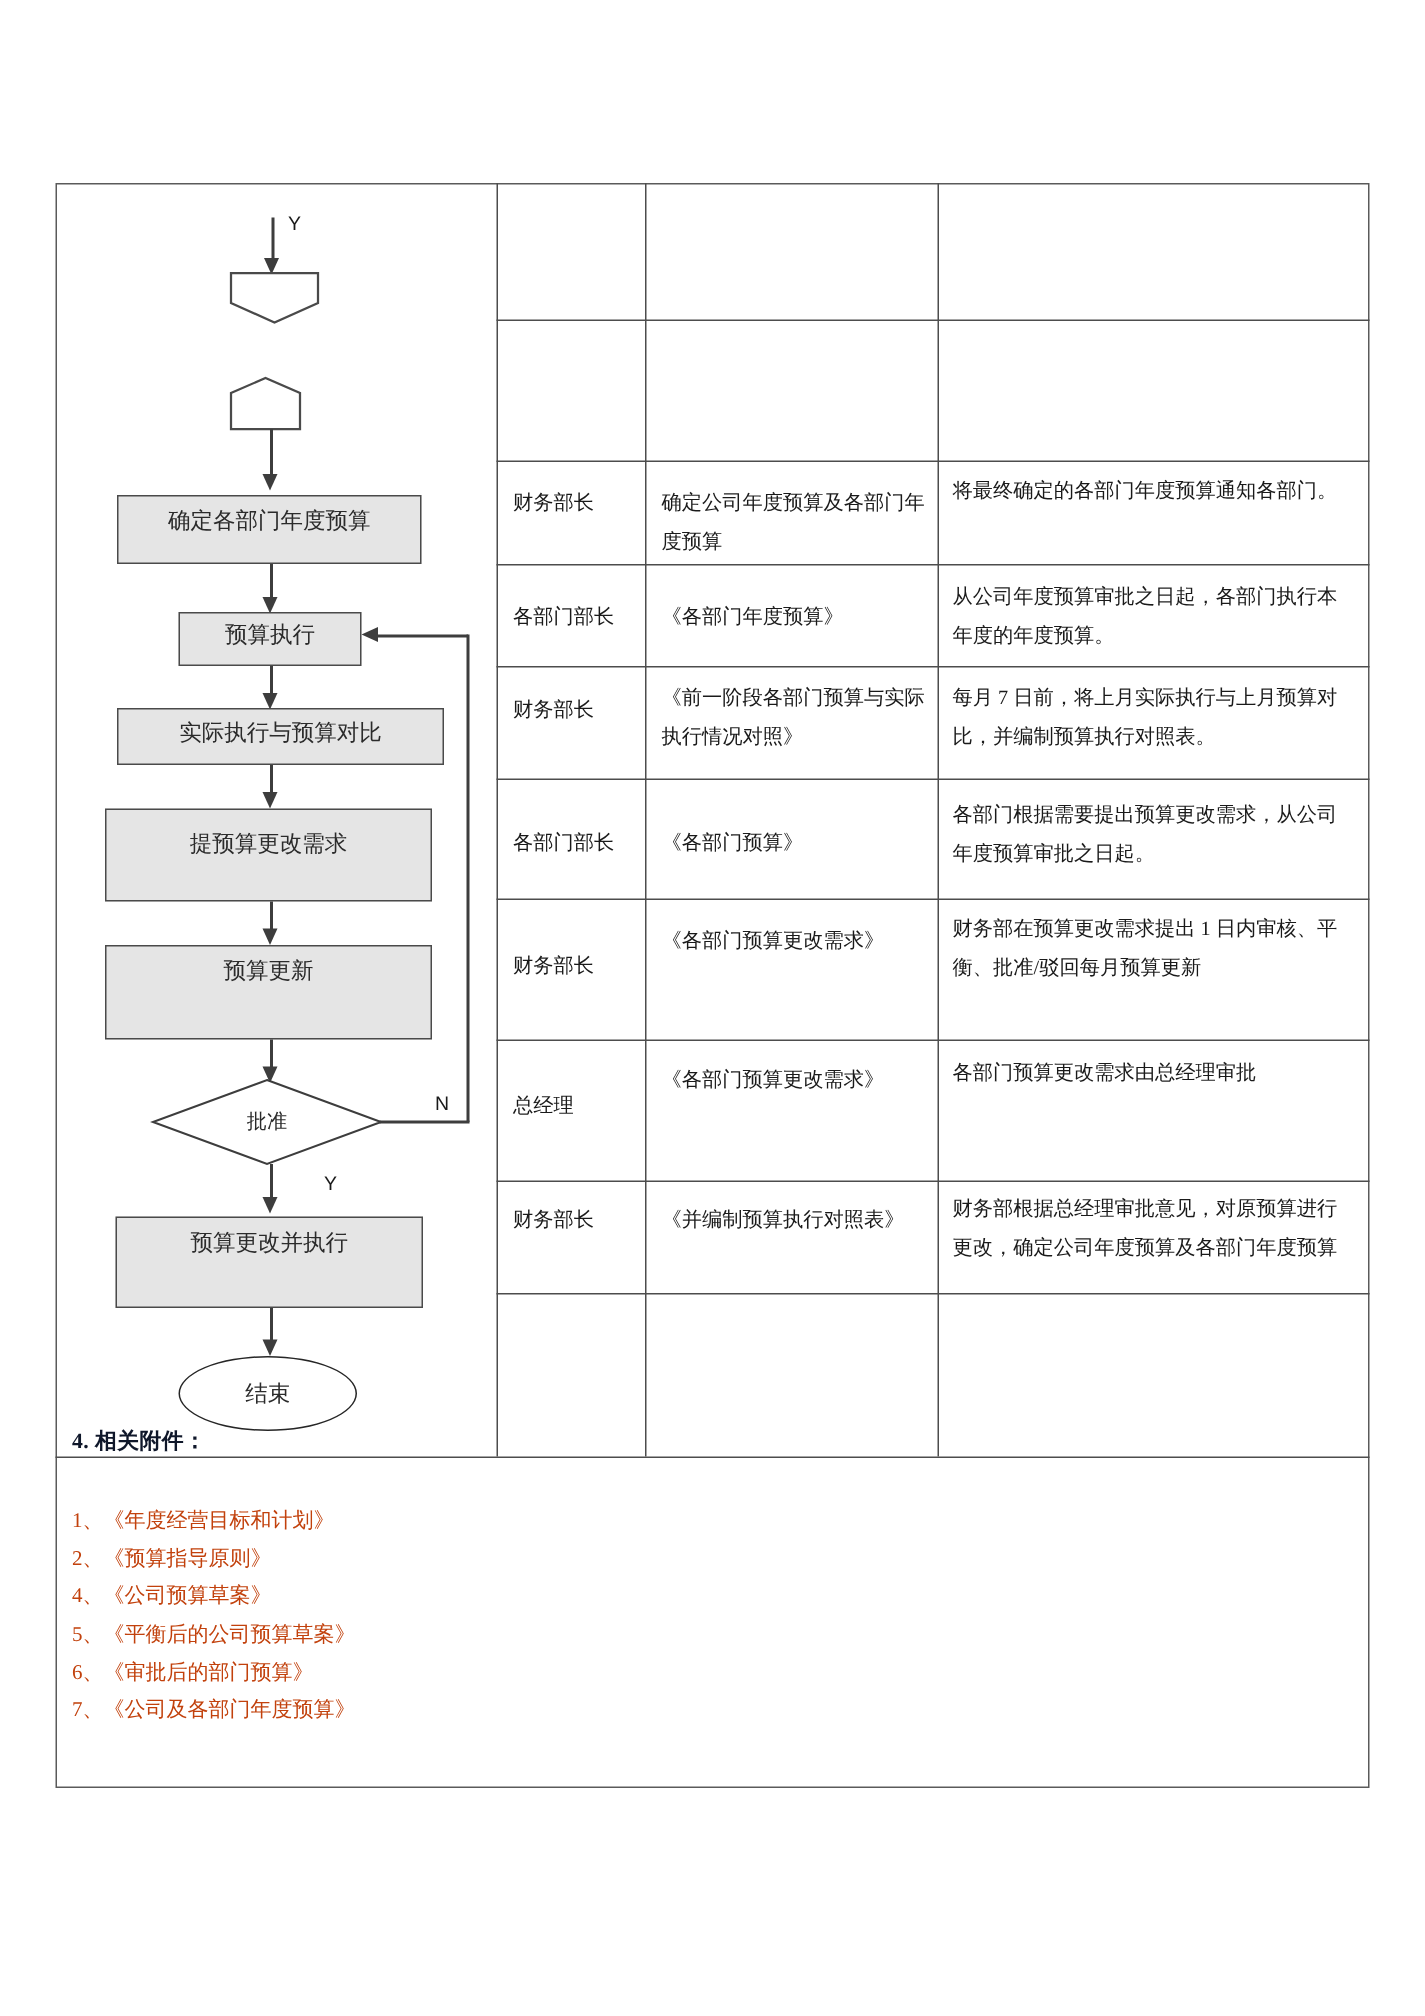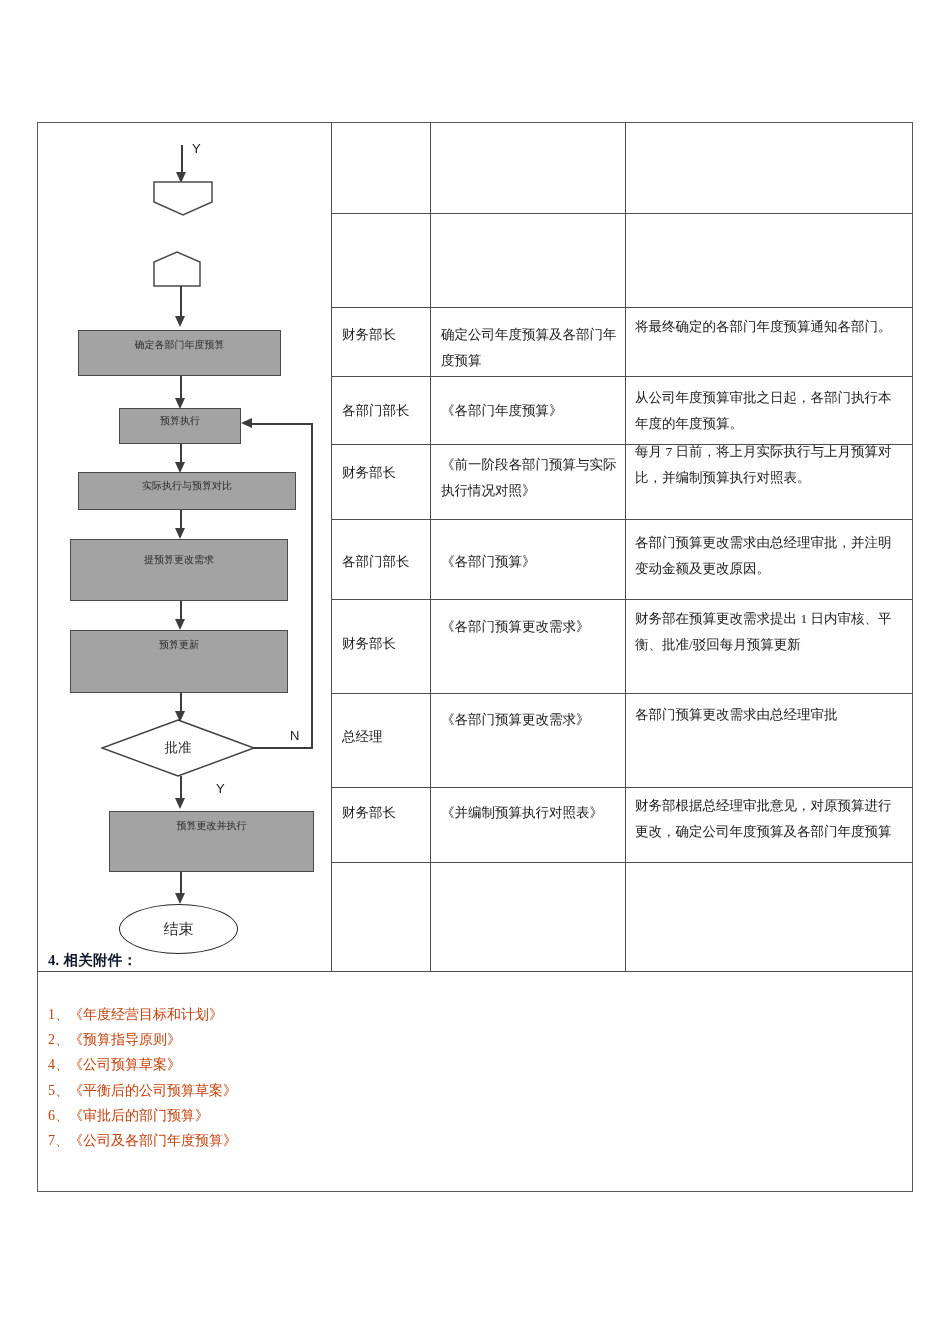--- a/index.html
+++ b/index.html
@@ -56,22 +56,22 @@
   .cell-doc  { text-align: left; }
   .cell-desc { text-align: left; }
 
   
   .fc { position: absolute; }
 
   .box {
     position: absolute;
     box-sizing: border-box;
     border: 1.3px solid #4a4a4a;
-    background: #a3a3a3;
-    font-size: 10px;
+    background: #e5e5e5;
+    font-size: 15px;
     line-height: 1.2;
     color: #2b2b2b;
     text-align: center;
     font-family: "Liberation Serif", "DejaVu Serif", serif;
   }
   .box > span {
     position: absolute;
     left: 0;
     right: 0;
     top: 8px;
@@ -178,25 +178,25 @@
   <div class="cell cell-role" style="left:342px; top:322px; width:82px;">财务部长</div>
   <div class="cell cell-doc" style="left:441px; top:322px; width:176px;">确定公司年度预算及各部门年度预算</div>
   <div class="cell cell-desc" style="left:635px; top:314px; width:268px;">将最终确定的各部门年度预算通知各部门。</div>
 
   <div class="cell cell-role" style="left:342px; top:398px; width:82px;">各部门部长</div>
   <div class="cell cell-doc" style="left:441px; top:398px; width:176px;">《各部门年度预算》</div>
   <div class="cell cell-desc" style="left:635px; top:385px; width:268px;">从公司年度预算审批之日起，各部门执行本年度的年度预算。</div>
 
   <div class="cell cell-role" style="left:342px; top:460px; width:82px;">财务部长</div>
   <div class="cell cell-doc" style="left:441px; top:452px; width:176px;">《前一阶段各部门预算与实际执行情况对照》</div>
-  <div class="cell cell-desc" style="left:635px; top:439px; width:268px;">每月 7 日前，将上月实际执行与上月预算对比，并编制预算执行对照表。</div>
+  <div class="cell cell-desc" style="left:635px; top:452px; width:268px;">每月 7 日前，将上月实际执行与上月预算对比，并编制预算执行对照表。</div>
 
   <div class="cell cell-role" style="left:342px; top:549px; width:82px;">各部门部长</div>
   <div class="cell cell-doc" style="left:441px; top:549px; width:176px;">《各部门预算》</div>
-  <div class="cell cell-desc" style="left:635px; top:530px; width:268px;">各部门预算更改需求由总经理审批，并注明变动金额及更改原因。</div>
+  <div class="cell cell-desc" style="left:635px; top:530px; width:268px;">各部门根据需要提出预算更改需求，从公司年度预算审批之日起。</div>
 
   <div class="cell cell-role" style="left:342px; top:631px; width:82px;">财务部长</div>
   <div class="cell cell-doc" style="left:441px; top:614px; width:176px;">《各部门预算更改需求》</div>
   <div class="cell cell-desc" style="left:635px; top:606px; width:276px;">财务部在预算更改需求提出 1 日内审核、平衡、批准/驳回每月预算更新</div>
 
   <div class="cell cell-role" style="left:342px; top:724px; width:82px;">总经理</div>
   <div class="cell cell-doc" style="left:441px; top:707px; width:176px;">《各部门预算更改需求》</div>
   <div class="cell cell-desc" style="left:635px; top:702px; width:268px;">各部门预算更改需求由总经理审批</div>
 
   <div class="cell cell-role" style="left:342px; top:800px; width:82px;">财务部长</div>
@@ -261,21 +261,21 @@
   <div class="line hline" style="left:253px; top:747px; width:60px;"></div>
   <div class="line vline" style="left:311px; top:423px; height:325px;"></div>
   <div class="line hline" style="left:252px; top:423px; width:60px;"></div>
   <div class="arrow-left" style="left:241px; top:418px;"></div>
   <div class="label" style="left:290px; top:728px;">N</div>
 
   <div class="line vline" style="left:180px; top:776px; height:27px;"></div>
   <div class="arrow-down" style="left:175px; top:798px;"></div>
   <div class="label" style="left:216px; top:781px;">Y</div>
 
-  <div class="box" style="left:77px; top:811px; width:205px; height:61px;margin-left:32px;">
+  <div class="box" style="left:77px; top:811px; width:205px; height:61px;">
     <span style="top:8px;">预算更改并执行</span>
   </div>
 
   <div class="line vline" style="left:180px; top:872px; height:26px;"></div>
   <div class="arrow-down" style="left:175px; top:893px;"></div>
 
   <div class="ellipse" style="left:119px; top:904px; width:119px; height:50px;">
     <span style="display:block; margin-top:15px;">结束</span>
   </div>
 

